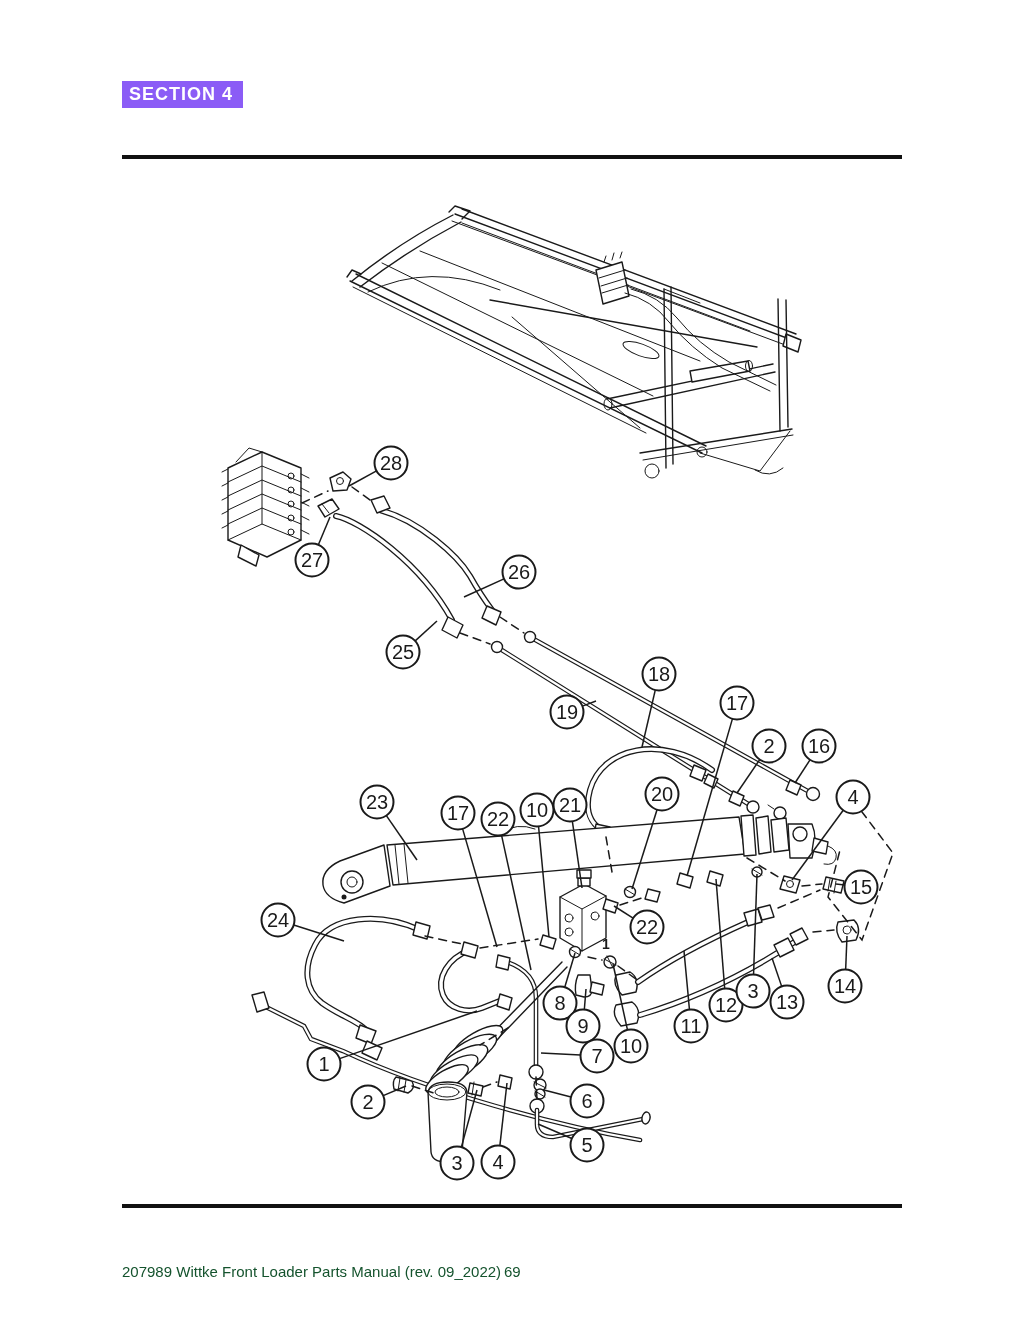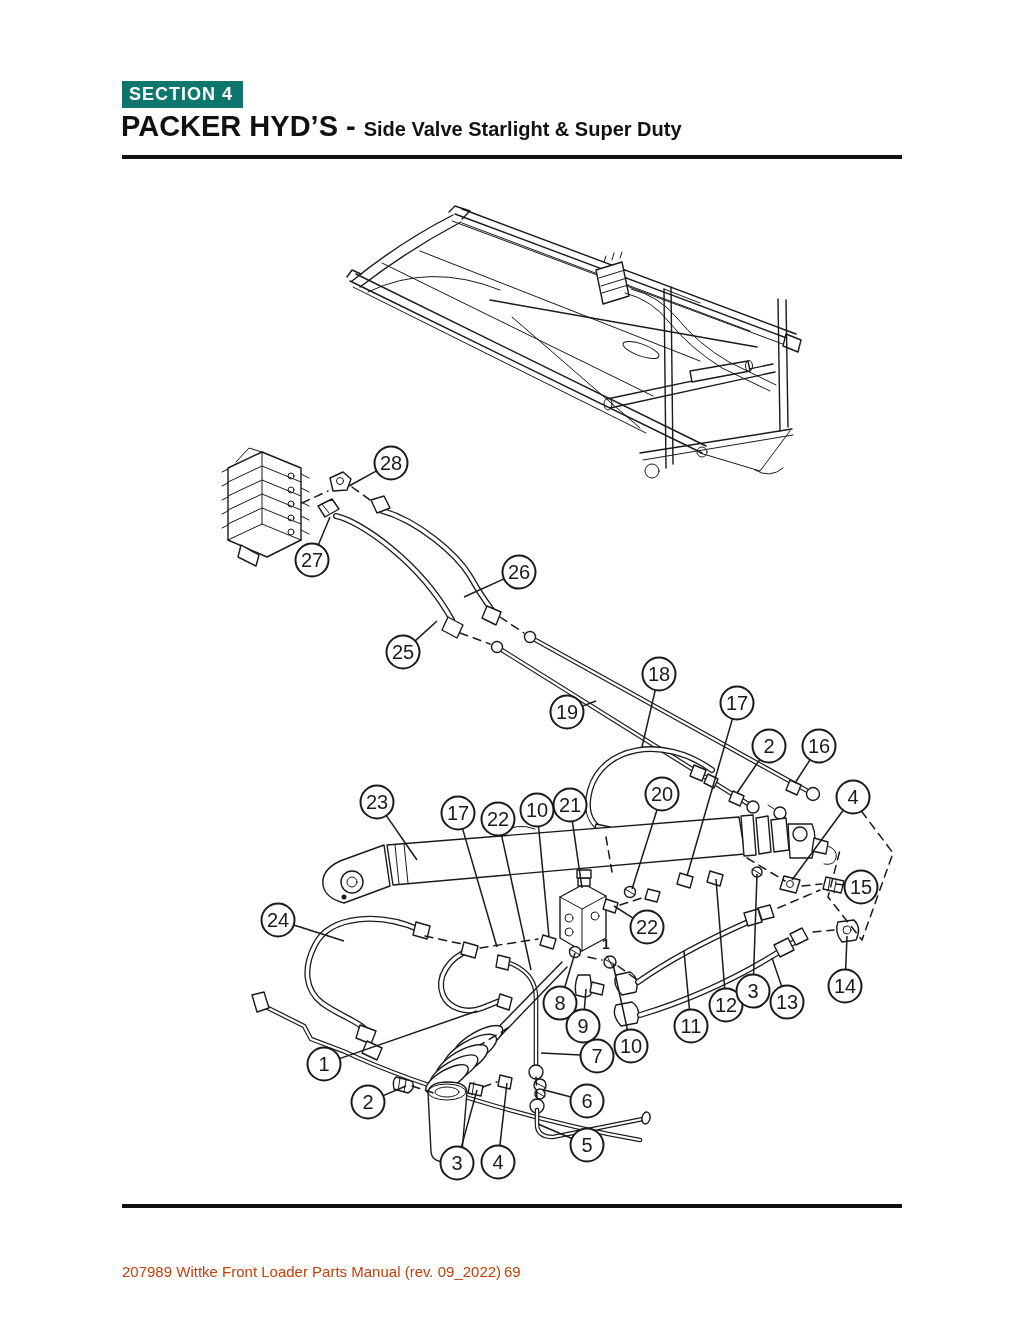--- a/index.html
+++ b/index.html
@@ -2,35 +2,35 @@
 <html><head>
 <meta charset="utf-8">
 <style>
   html,body{margin:0;padding:0;background:#e8e8e8;}
   .page{
     position:relative;width:1024px;height:1326px;background:#ffffff;
     margin:0 auto;overflow:hidden;
     font-family:"Liberation Sans","DejaVu Sans",sans-serif;color:#111;
   }
   .section-badge{
-    position:absolute;left:122px;top:81px;background:#0f766e;color:#fff;
+    position:absolute;left:122px;top:81px;background:#8b5cf6;color:#fff;
     font-size:18px;font-weight:bold;letter-spacing:1px;
     padding:4px 10px 5px 7px;line-height:1;
   }
   .title-line{
     position:absolute;left:121px;top:110px;white-space:nowrap;
     display:flex;align-items:baseline;gap:8px;
   }
   .title-main{font-size:29px;font-weight:bold;letter-spacing:0px;}
   .title-sub{font-size:20px;font-weight:bold;}
   .rule{position:absolute;left:122px;width:780px;height:4px;background:#111;}
   .rule-top{top:155px;}
   .rule-bottom{top:1204px;}
   .footer-text{
-    position:absolute;top:1263px;font-size:15px;color:#c2410c;
+    position:absolute;top:1263px;font-size:15px;color:#14532d;
   }
   .footer-manual{left:122px;}
   .footer-page{left:504px;}
   svg.diagram{position:absolute;left:0;top:168px;}
   
   .ln{fill:none;stroke:#1a1a1a;stroke-width:1.4;stroke-linecap:round;stroke-linejoin:round;}
   .lnt{fill:none;stroke:#1a1a1a;stroke-width:1;stroke-linecap:round;stroke-linejoin:round;}
   .part{fill:#fff;stroke:#1a1a1a;stroke-width:1.4;stroke-linejoin:round;}
   .dash{fill:none;stroke:#1a1a1a;stroke-width:1.5;stroke-dasharray:8 6;stroke-linecap:round;}
   .tube-o{fill:none;stroke:#1a1a1a;stroke-width:6;stroke-linecap:round;}
@@ -48,25 +48,20 @@
     font-weight:bold;text-anchor:middle;fill:#1a1a1a;
   }
 </style>
 </head>
 <body>
 
 <div class="page">
 
   <div class="section-badge">SECTION  4</div>
 
-  <div class="title-line">
-    <span class="title-main">PACKER HYD’S</span>
-    <span class="title-main">-</span>
-    <span class="title-sub">Side Valve Starlight &amp; Super Duty</span>
-  </div>
 
   <div class="rule rule-top"></div>
 
   <svg class="diagram" id="diagram-svg" width="1024" height="1030" viewBox="0 168 1024 1030">
 
     <g>
 
       <path class="ln" d="M352,281 Q400,242 453,215"></path>
       <path class="ln" d="M360,287 Q408,250 461,222"></path>
       <path class="lnt" d="M368,292 Q430,262 500,290"></path>

